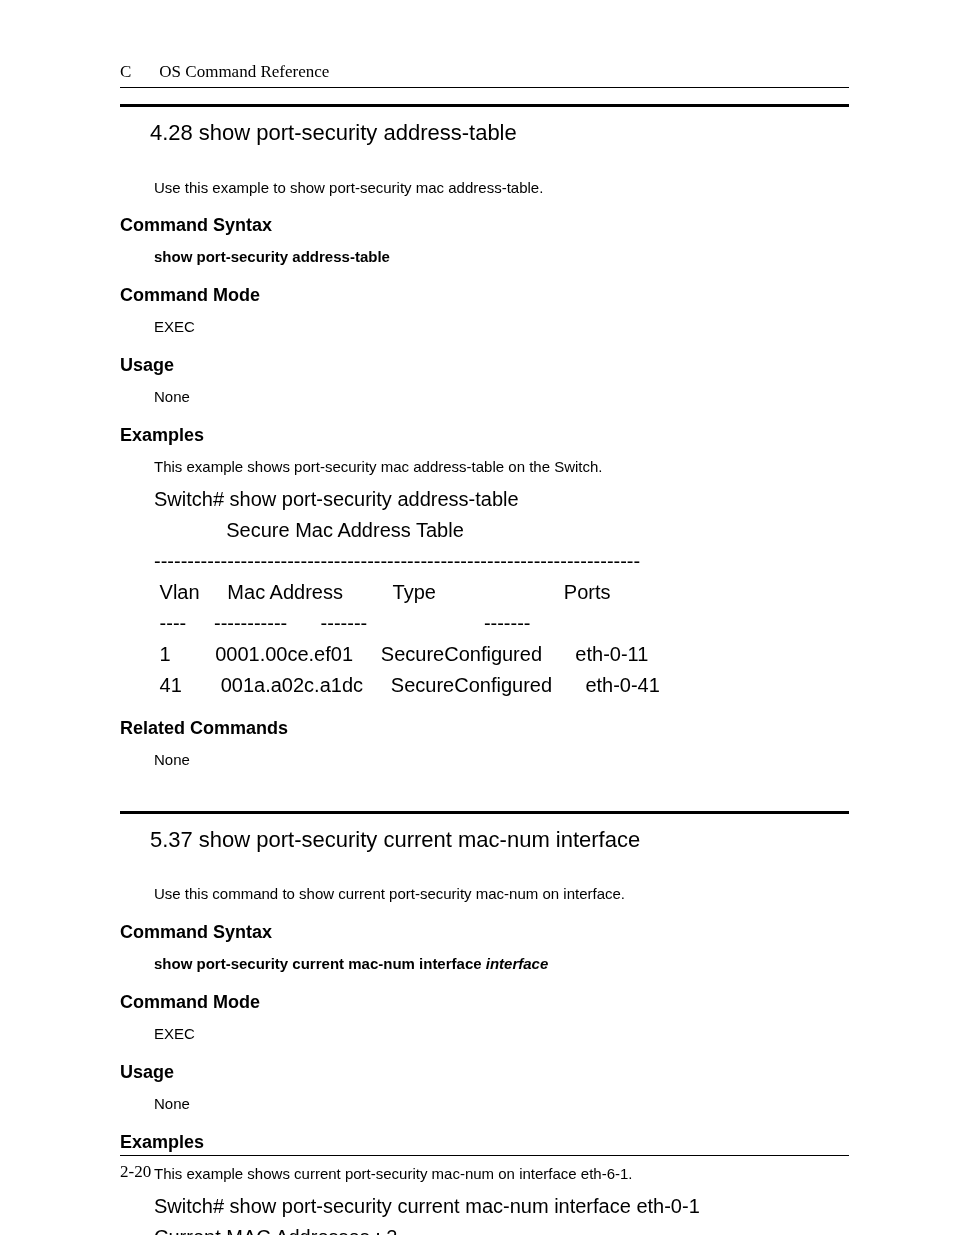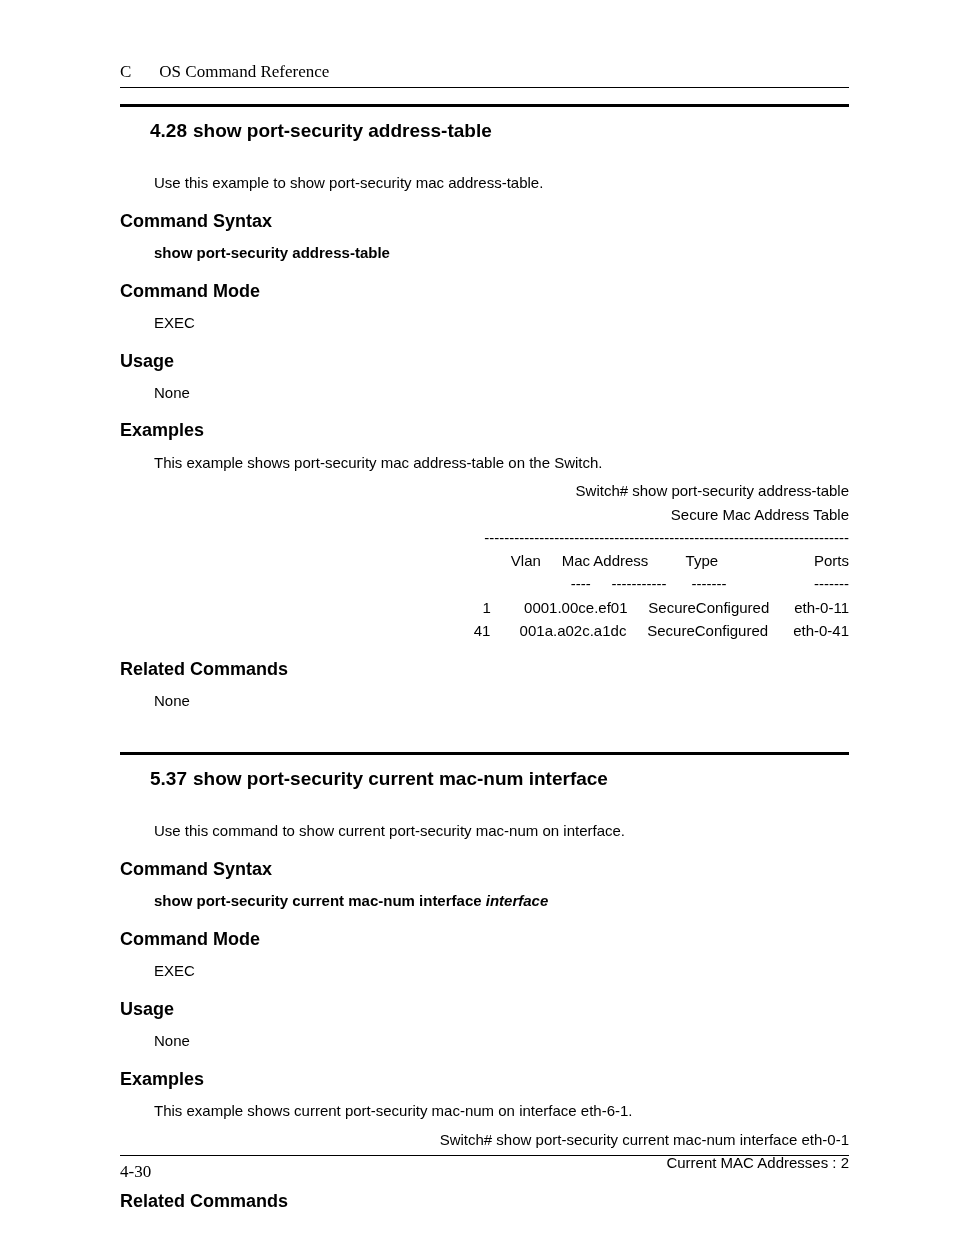--- a/index.html
+++ b/index.html
@@ -23,41 +23,40 @@
     margin-bottom:0;
   }
   .running-head .chap{margin-right:28px;}
   .section-rule{
     border:0;
     border-top:3px solid #000;
     margin:16px 0 10px 0;
   }
   h2.section-title{
     font-family:Arial,Helvetica,sans-serif;
-    font-weight:700;
-    font-size:19px;
+    font-weight:400;
+    font-size:22px;
     margin:0 0 28px 30px;
   }
   h2.section-title .num{margin-right:6px;}
   .body-copy{margin:0 0 6px 34px;}
   h3.sub{
     font-family:Arial,Helvetica,sans-serif;
     font-weight:700;
     font-size:18px;
     margin:14px 0 8px 0;
   }
   .syntax{font-weight:700;margin:0 0 6px 34px;}
   .syntax .arg{font-style:italic;}
   .pre{
     white-space:pre;
     font-family:Arial,Helvetica,sans-serif;
-    font-size:15px;
+    font-size:20px;
     margin:0 0 0 34px;
     line-height:1.55;
-    text-align:right;
   }
   .footer{
     position:absolute;
     left:120px;
     right:105px;
     bottom:50px;
     font-family:"Times New Roman",Times,serif;
     font-size:17px;
     border-top:1px solid #000;
     padding-top:4px;
@@ -119,14 +118,14 @@
 <p class="body-copy">None</p>
 
 <h3 class="sub">Examples</h3>
 <p class="body-copy">This example shows current port-security mac-num on interface eth-6-1.</p>
 <div class="pre">Switch# show port-security current mac-num interface eth-0-1
 Current MAC Addresses : 2</div>
 
 <h3 class="sub">Related Commands</h3>
 
 <div class="footer">
-  <span>4-30</span>
+  <span>2-20</span>
 </div>
 
 </body></html>

